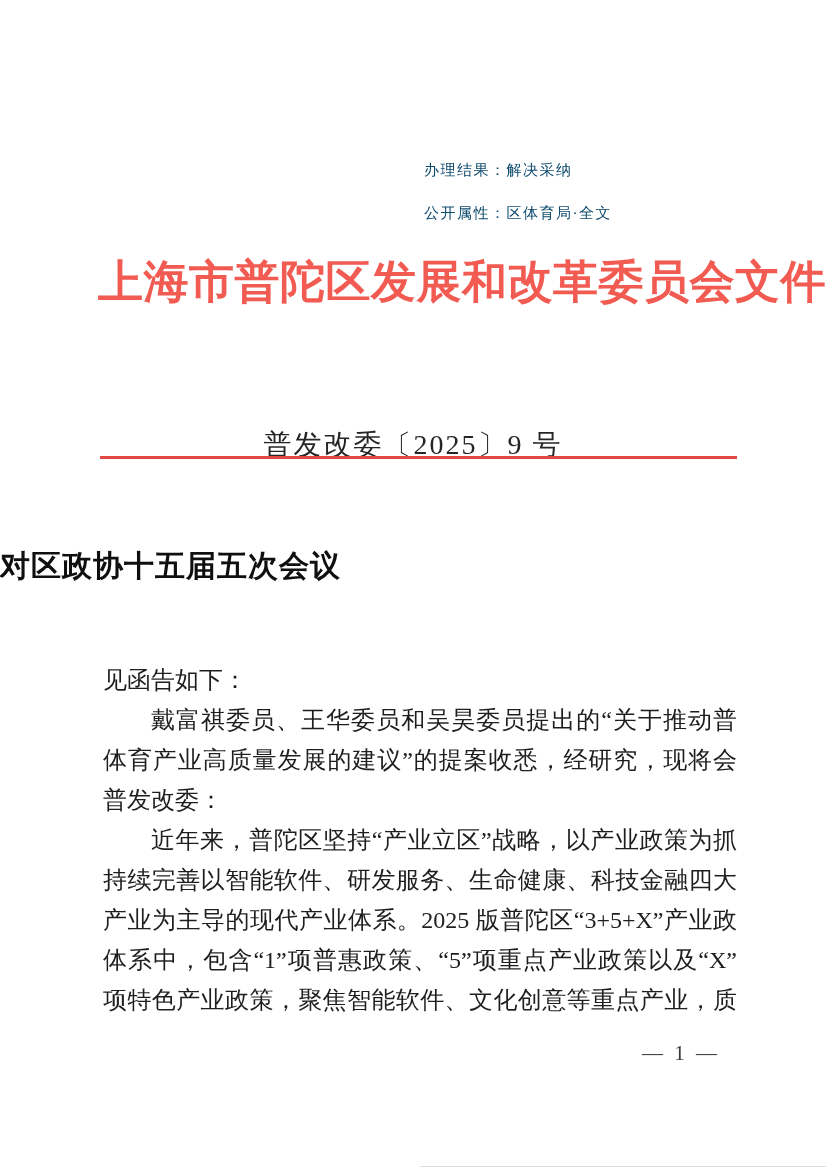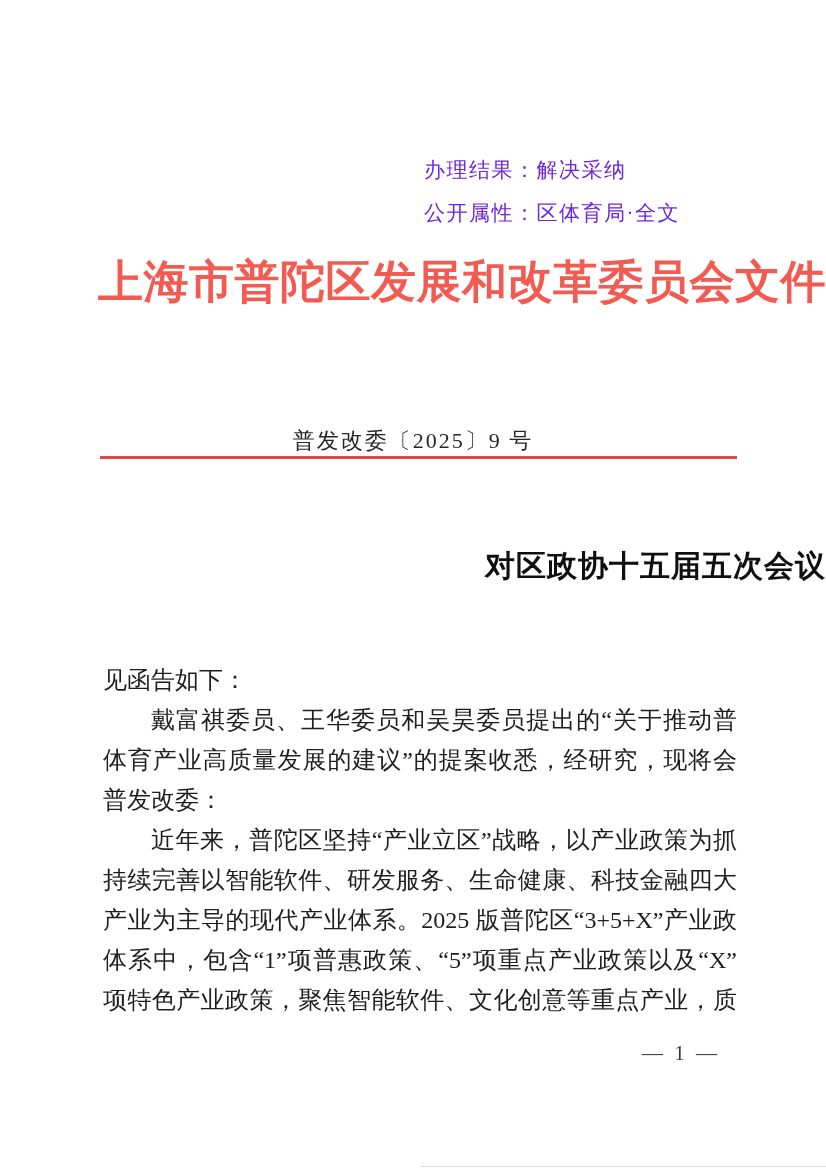--- a/index.html
+++ b/index.html
@@ -14,24 +14,24 @@
     background: #ffffff;
     overflow: hidden;
     font-family: "Liberation Serif", serif;
     color: #222222;
   }
   
   .meta-block {
     position: absolute;
     left: 424px;
     top: 149px;
-    font-size: 21px;
+    font-size: 15px;
     line-height: 43px;
     letter-spacing: 1.5px;
-    color: #6d28d9;
+    color: #0c4a6e;
   }
   
   .agency-title {
     position: absolute;
     left: 0;
     top: 252px;
     width: 100%;
     text-align: right;
     font-size: 45px;
     font-weight: bold;
@@ -39,40 +39,40 @@
     color: var(--header_red, #f15b52);
     white-space: nowrap;
   }
   
   .doc-number {
     position: absolute;
     left: 0;
     top: 426px;
     width: 100%;
     text-align: center;
-    font-size: 22px;
+    font-size: 28px;
     letter-spacing: 2px;
     color: #262626;
   }
   
   .red-rule {
     position: absolute;
     left: 100px;
     top: 456px;
     width: 637px;
     height: 3px;
     background: var(--rule_red, #e54742);
   }
   
   .doc-title {
     position: absolute;
     left: 0;
     top: 545px;
     width: 100%;
-    text-align: right;
+    text-align: left;
     font-size: 30px;
     font-weight: bold;
     line-height: 41px;
     letter-spacing: 1px;
     color: #0f0f0f;
   }
   
   .body-block {
     position: absolute;
     left: 103px;

